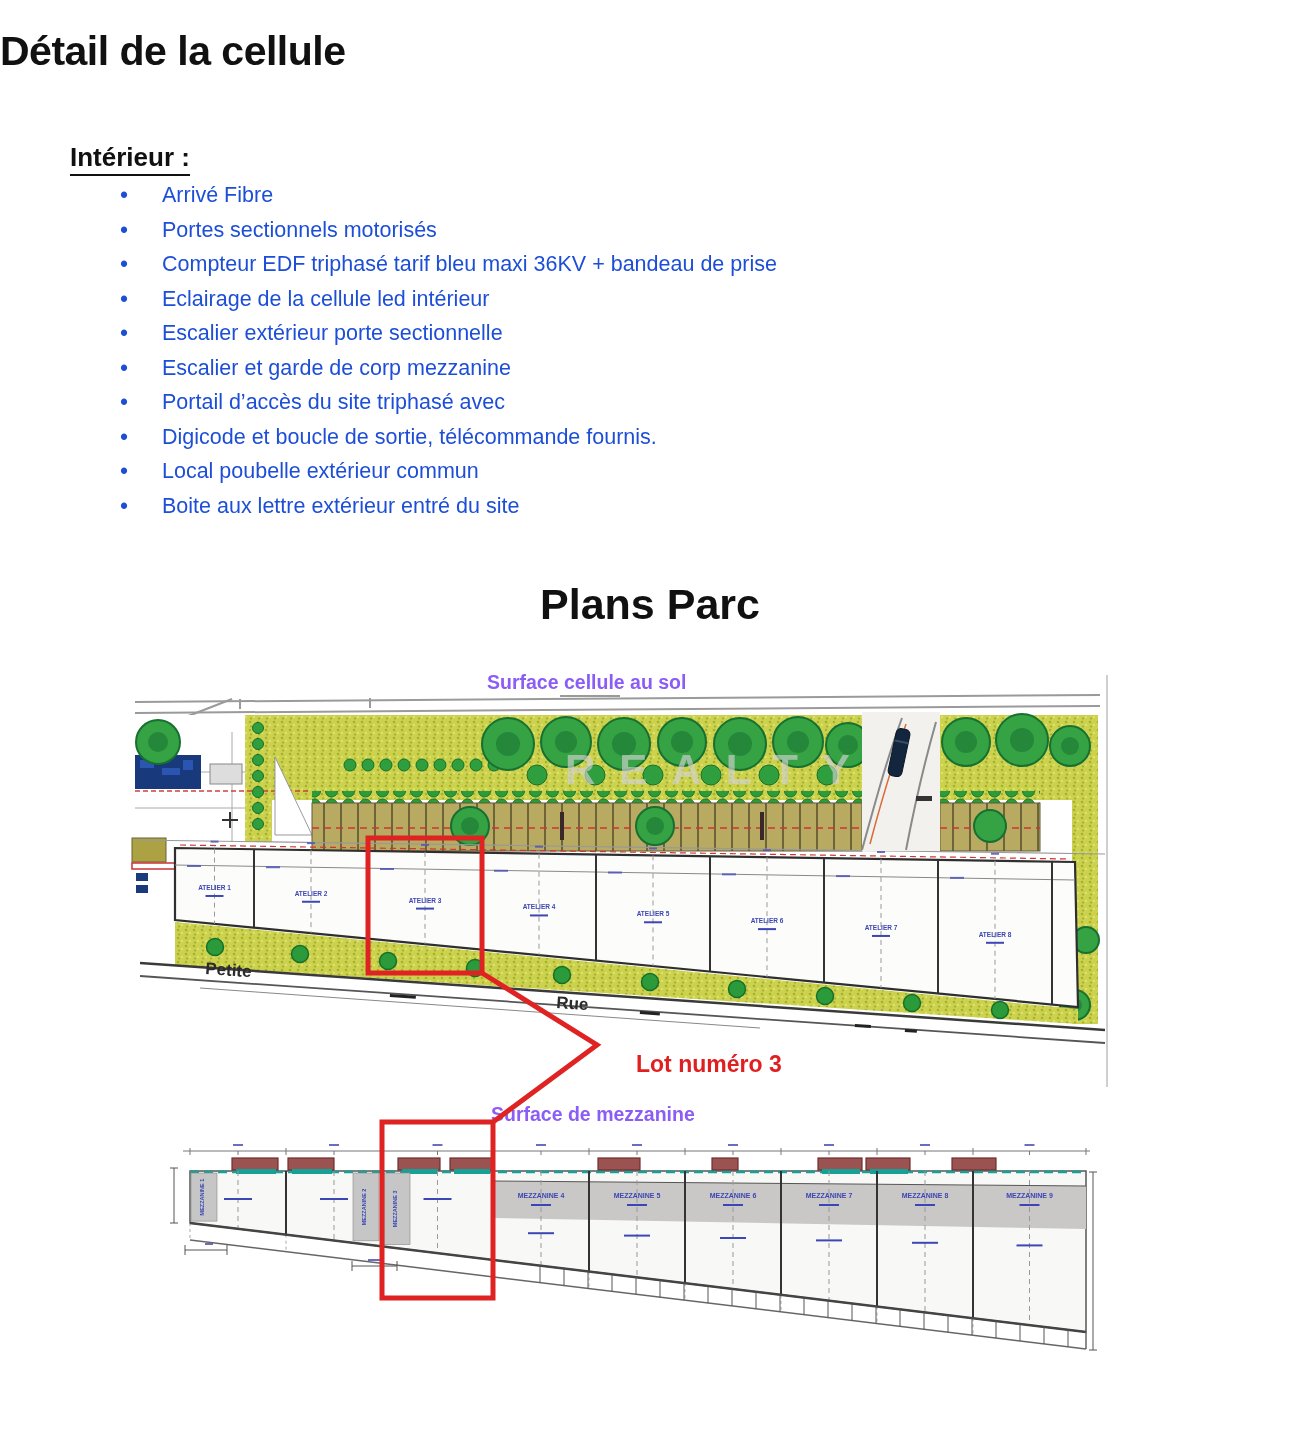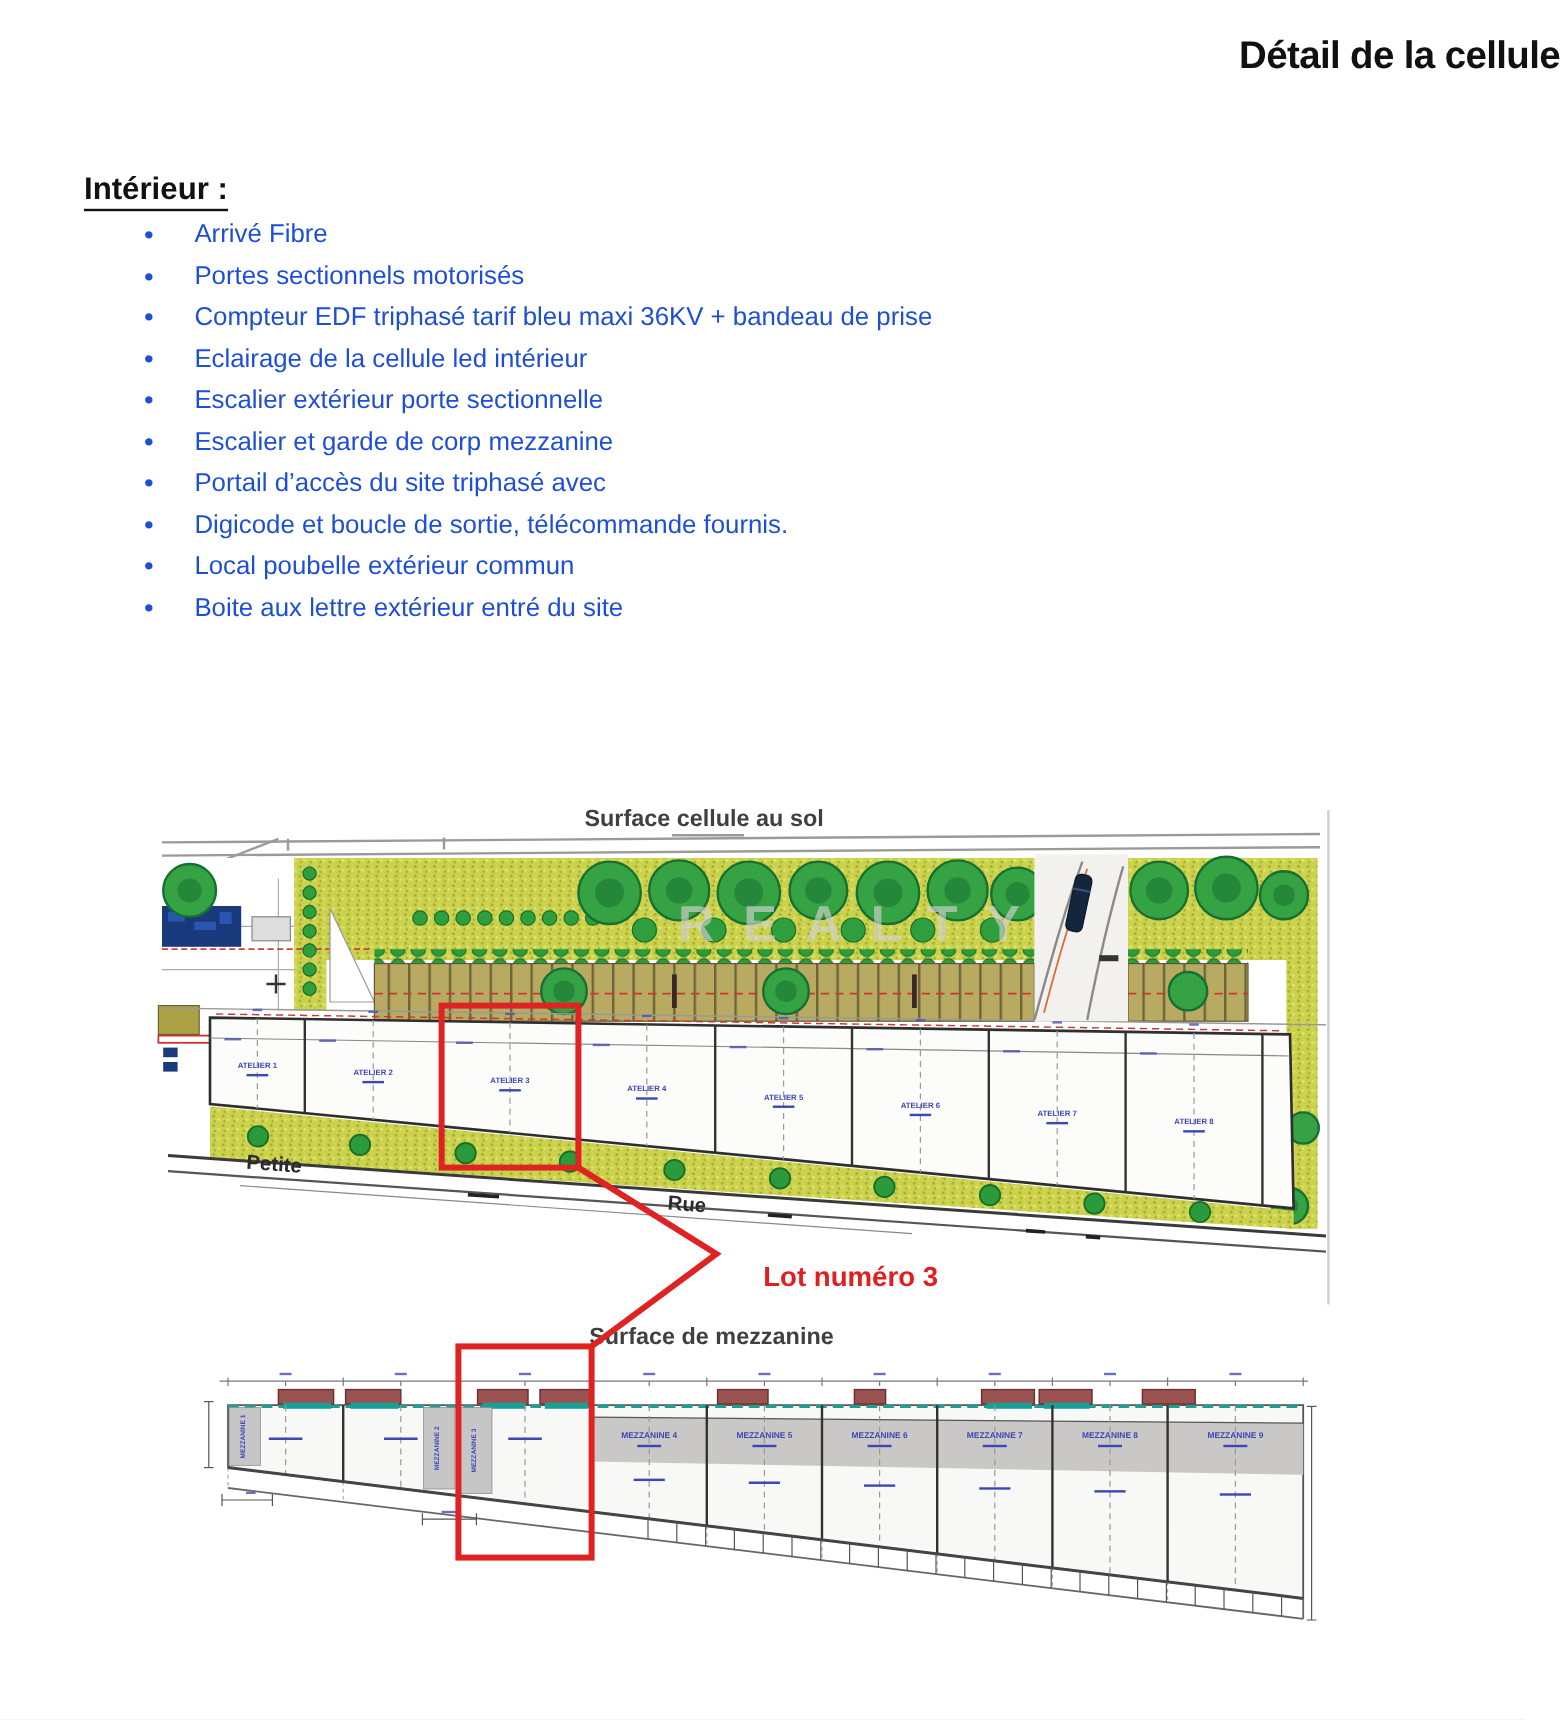--- a/index.html
+++ b/index.html
@@ -1,28 +1,28 @@
 <!DOCTYPE html>
 <html><head>
 <meta charset="utf-8">
 <style>
   html,body{margin:0;padding:0;background:#e8e8e8;}
   .page{position:relative;width:1300px;height:1433px;background:#ffffff;
         font-family:"Liberation Sans",sans-serif;color:#111;overflow:hidden;margin:0 auto;}
-  .doc-title{position:absolute;top:28px;left:0;right:0;text-align:right;
-             font-size:32px;font-weight:bold;letter-spacing:-0.5px;}
+  .doc-title{position:absolute;top:28px;left:0;right:0;text-align:left;
+             font-size:41px;font-weight:bold;letter-spacing:-0.5px;}
   .section-heading{position:absolute;top:142px;left:70px;font-size:26px;font-weight:bold;
                    border-bottom:2.5px solid #111;padding-bottom:1px;}
   ul.features{position:absolute;top:178px;left:118px;margin:0;padding:0;width:900px;}
   ul.features li{list-style:none;position:relative;padding-left:44px;
                  font-size:21.5px;line-height:34.5px;color:#1d4ed8;}
   ul.features li::before{content:"\2022";position:absolute;left:2px;top:0;font-size:23px;}
   .plans-title{position:absolute;top:580px;left:0;right:0;text-align:center;
                font-size:43px;font-weight:bold;}
-  .plan-label{position:absolute;font-size:19.5px;font-weight:bold;color:#404040;}
+  .plan-label{position:absolute;font-size:19.5px;font-weight:bold;color:#8b5cf6;}
   .lbl-sol{top:671px;left:487px;}
   .lbl-mezz{top:1103px;left:491px;}
   .lot-label{position:absolute;top:1051px;left:636px;font-size:23px;font-weight:bold;color:#e02020;}
   svg#plans{position:absolute;left:0;top:672px;}
   svg text{font-family:"Liberation Sans",sans-serif;}
   .wall{stroke:#333;stroke-width:2;}
   .mid{stroke:#999;stroke-width:1;stroke-dasharray:5 4;}
   .bluemark{stroke:#5055b5;stroke-width:2;opacity:.85;}
   .cell-label{fill:#3c46b4;font-weight:bold;text-anchor:middle;}
   .dash-blue{stroke:#3c46b4;stroke-width:2;}
@@ -42,20 +42,21 @@
     <li>Compteur EDF triphasé tarif bleu maxi 36KV + bandeau de prise</li>
     <li>Eclairage de la cellule led intérieur</li>
     <li>Escalier extérieur porte sectionnelle</li>
     <li>Escalier et garde de corp mezzanine</li>
     <li>Portail d’accès du site triphasé avec</li>
     <li>Digicode et boucle de sortie, télécommande fournis.</li>
     <li>Local poubelle extérieur commun</li>
     <li>Boite aux lettre extérieur entré du site</li>
   </ul>
 
+  <div class="plans-title">Plans Parc</div>
   <div class="plan-label lbl-sol">Surface cellule au sol</div>
   <div class="lot-label">Lot numéro 3</div>
   <div class="plan-label lbl-mezz">Surface de mezzanine</div>
 
   <svg id="plans" width="1300" height="761" viewBox="0 0 1300 761">
     <defs>
       <pattern id="hedgeDots" width="8" height="8" patternUnits="userSpaceOnUse">
         <rect width="8" height="8" fill="#ccd24e"></rect>
         <circle cx="2" cy="2" r="1.3" fill="#a5b22f"></circle>
         <circle cx="6" cy="5" r="1.1" fill="#e2e772"></circle>

